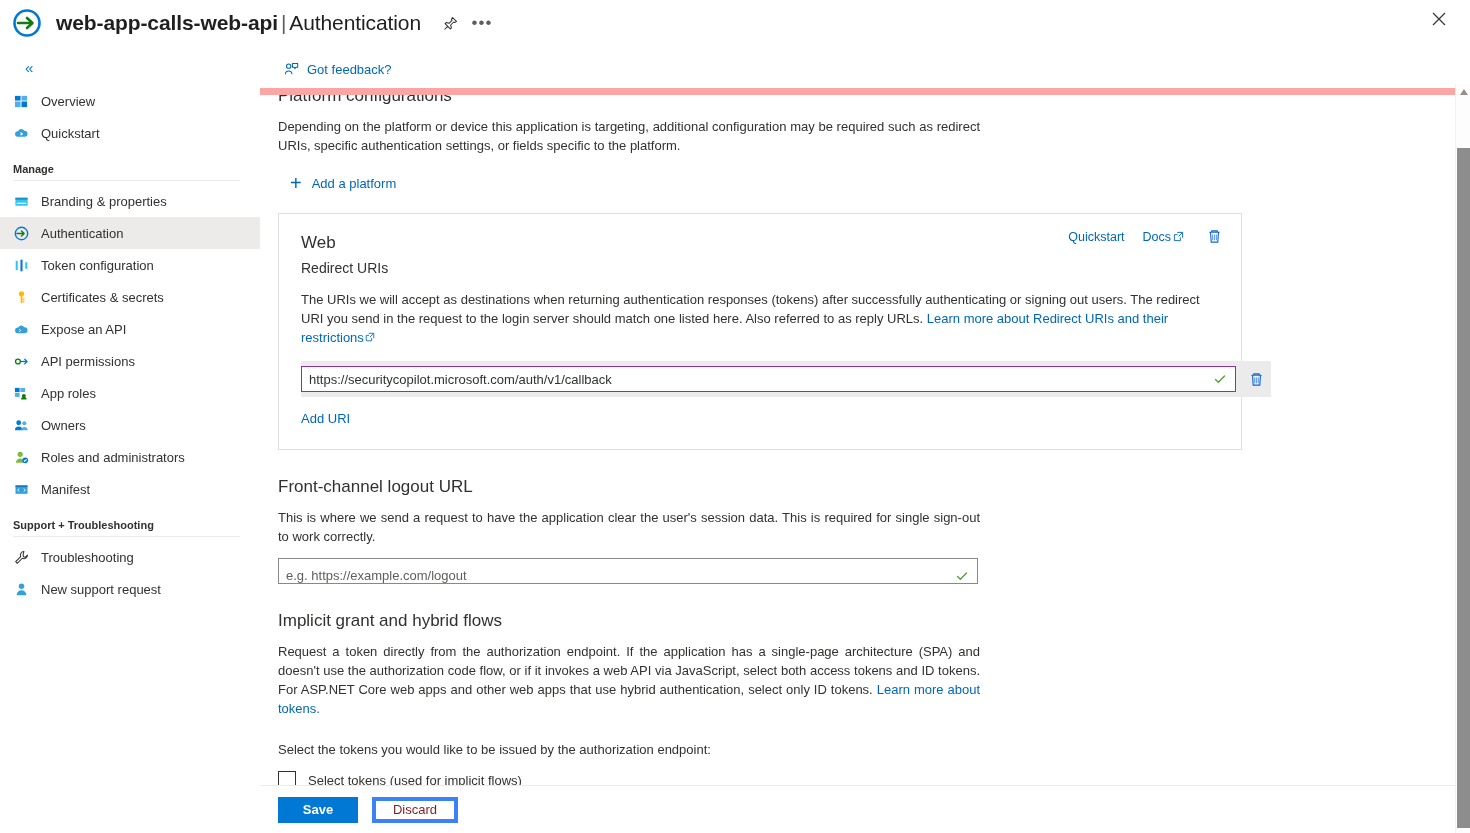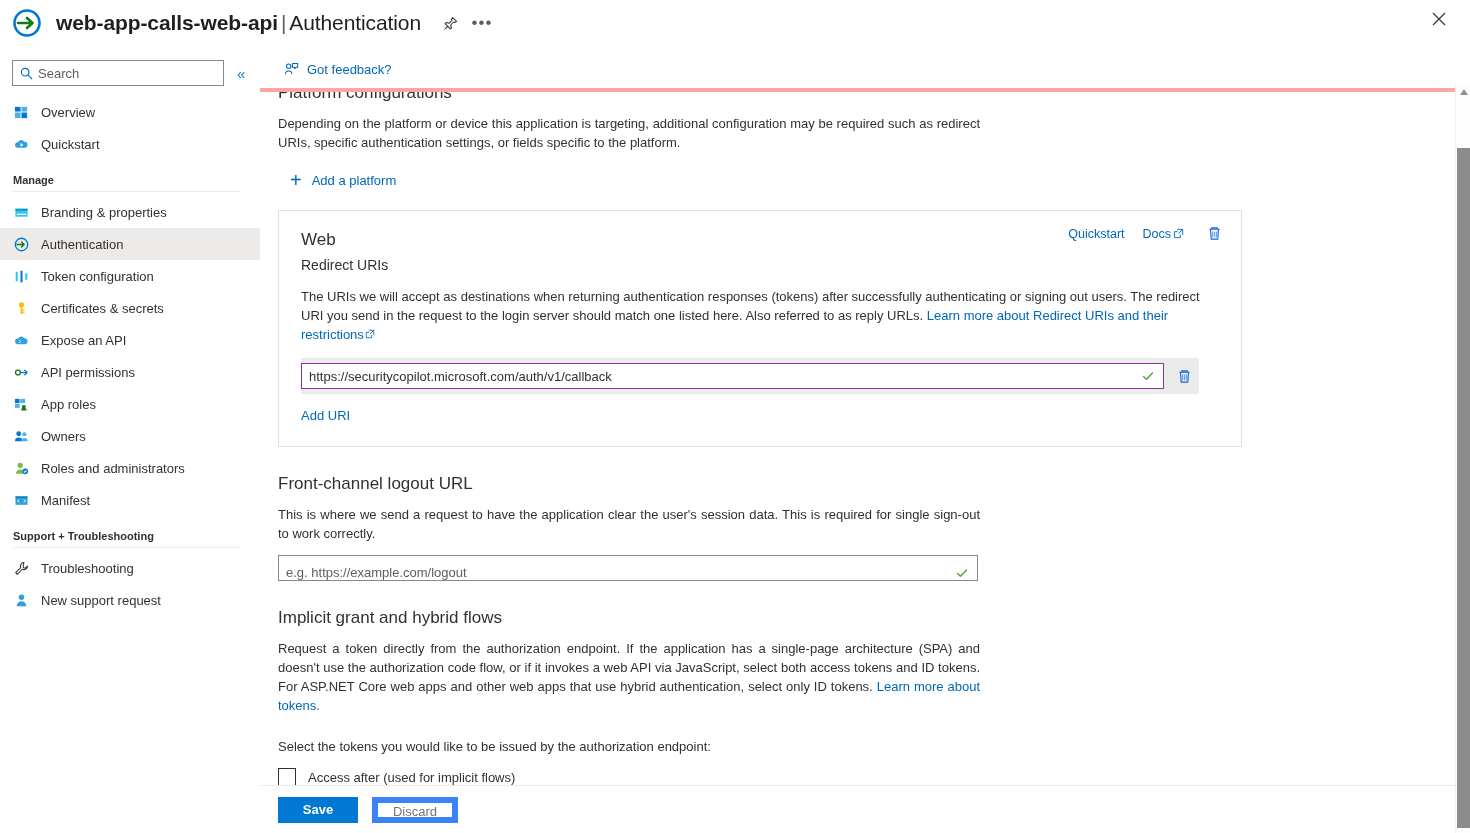--- a/index.html
+++ b/index.html
@@ -93,21 +93,21 @@
     background: #fff;
   }
   .feedback-link {
     display: flex; align-items: center; color: #0067b8;
     font-size: 13px; cursor: pointer;
   }
   .feedback-link .fbico { margin-right: 8px; display: flex; }
 
   .scrollarea {
     position: absolute; left: 0; top: 38px; width: 1196px; height: 710px;
-    overflow: hidden; border-top: 4px solid #fca5a5;
+    overflow: hidden; border-top: 7px solid #fca5a5;
     padding-left: 18px;
   }
 
   .sec-title {
     font-size: 17px; color: #323130; font-weight: 400;
     margin: 0 0 2px 0; line-height: 22px;
   }
   .clip-top { margin-top: -10px; }
   .sec-desc {
     font-size: 13px; color: #323130; line-height: 19px;
@@ -139,21 +139,21 @@
   .card-h1 { font-size: 17px; color: #323130; line-height: 22px; }
   .card-h2 { font-size: 14px; color: #323130; margin-top: 4px; line-height: 20px; }
   .card-desc {
     font-size: 13px; color: #323130; line-height: 19px;
     margin-top: 12px; width: 900px;
   }
   a.inline { color: #0067b8; text-decoration: none; cursor: pointer; }
 
   .uri-row {
     margin-top: 14px; display: flex; align-items: center;
-    background: #ebebeb; padding: 5px 6px 5px 0; width: 898px;
+    background: #ebebeb; padding: 5px 6px 5px 0; width: 970px;
   }
   .uri-input-wrap {
     position: relative; flex: 1 1 auto; height: 26px;
     border: 1px solid #8f2fa0; background: #fff;
     display: flex; align-items: center;
   }
   .uri-input-wrap input {
     border: none; outline: none; background: transparent;
     font-family: "Liberation Sans", sans-serif; font-size: 13px;
     color: #323130; padding: 0 0 0 7px; flex: 1 1 auto;
@@ -192,21 +192,21 @@
     position: absolute; left: 260px; bottom: 0; width: 1196px; height: 48px;
     background: #ffffff; border-top: 1px solid #edebe9;
     display: flex; align-items: center; padding-left: 18px; gap: 14px;
   }
   .btn-primary {
     background: #0078d4; color: #fff; border: 1px solid #0078d4;
     height: 26px; min-width: 80px; font-size: 13px; font-weight: 600;
     cursor: pointer; font-family: "Liberation Sans", sans-serif;
   }
   .btn-default {
-    background: #fff; color: #737373; border: 6px solid #3b82f6;
+    background: #fff; color: #7f1d1d; border: 4px solid #3b82f6;
     height: 26px; min-width: 86px; font-size: 13px;
     cursor: pointer; font-family: "Liberation Sans", sans-serif;
   }
 
   
   .scrollbar {
     position: absolute; right: 0; top: 84px; width: 15px; height: 749px;
     background: #fdfdfd; border-left: 1px solid #f0f0f0;
   }
   .sb-up {
@@ -239,29 +239,20 @@
   <div class="title-icon ellipsis">•••</div>
   <div class="close-btn">
     <svg width="14" height="14" viewBox="0 0 14 14">
       <path d="M1 1 L13 13 M13 1 L1 13" stroke="#3b3a39" stroke-width="1.3"></path>
     </svg>
   </div>
 </div>
 
 <div class="leftnav">
   <div class="searchrow">
-    <div class="searchbox">
-      <span class="mag">
-        <svg width="13" height="13" viewBox="0 0 14 14">
-          <circle cx="5.6" cy="5.6" r="4.1" fill="none" stroke="#0067b8" stroke-width="1.2"></circle>
-          <path d="M8.7 8.7 L13 13" stroke="#0067b8" stroke-width="1.2"></path>
-        </svg>
-      </span>
-      <input placeholder="Search" style="">
-    </div>
     <div class="collapse-chev">«</div>
   </div>
 
   <div class="navlist">
 
     <div class="navitem">
       <span class="ico">
         <svg width="15" height="15" viewBox="0 0 16 16">
           <rect x="1" y="2" width="6" height="5" fill="#0078d4"></rect>
           <rect x="8" y="2" width="6" height="5" fill="#50b0e8"></rect>
@@ -515,21 +506,21 @@
     </div>
 
     <div class="block">
       <div class="sec-title">Implicit grant and hybrid flows</div>
       <div class="sec-desc"><span>Request a token directly from the authorization endpoint. If the application has a single-page architecture (SPA) and doesn't use the authorization code flow, or if it invokes a web API via JavaScript, select both access tokens and ID tokens. For ASP.NET Core web apps and other web apps that use hybrid authentication, select only ID tokens. </span><a class="inline">Learn more about tokens.</a></div>
 
       <div class="subtle-label">Select the tokens you would like to be issued by the authorization endpoint:</div>
 
       <div class="cbrow">
         <div class="cbox"></div>
-        <div class="cblabel">Access after (used for implicit flows)</div>
+        <div class="cblabel">Select tokens (used for implicit flows)</div>
       </div>
     </div>
 
   </div>
 </div>
 
 <div class="cmdbar">
   <button class="btn-primary">Save</button>
   <button class="btn-default">Discard</button>
 </div>

